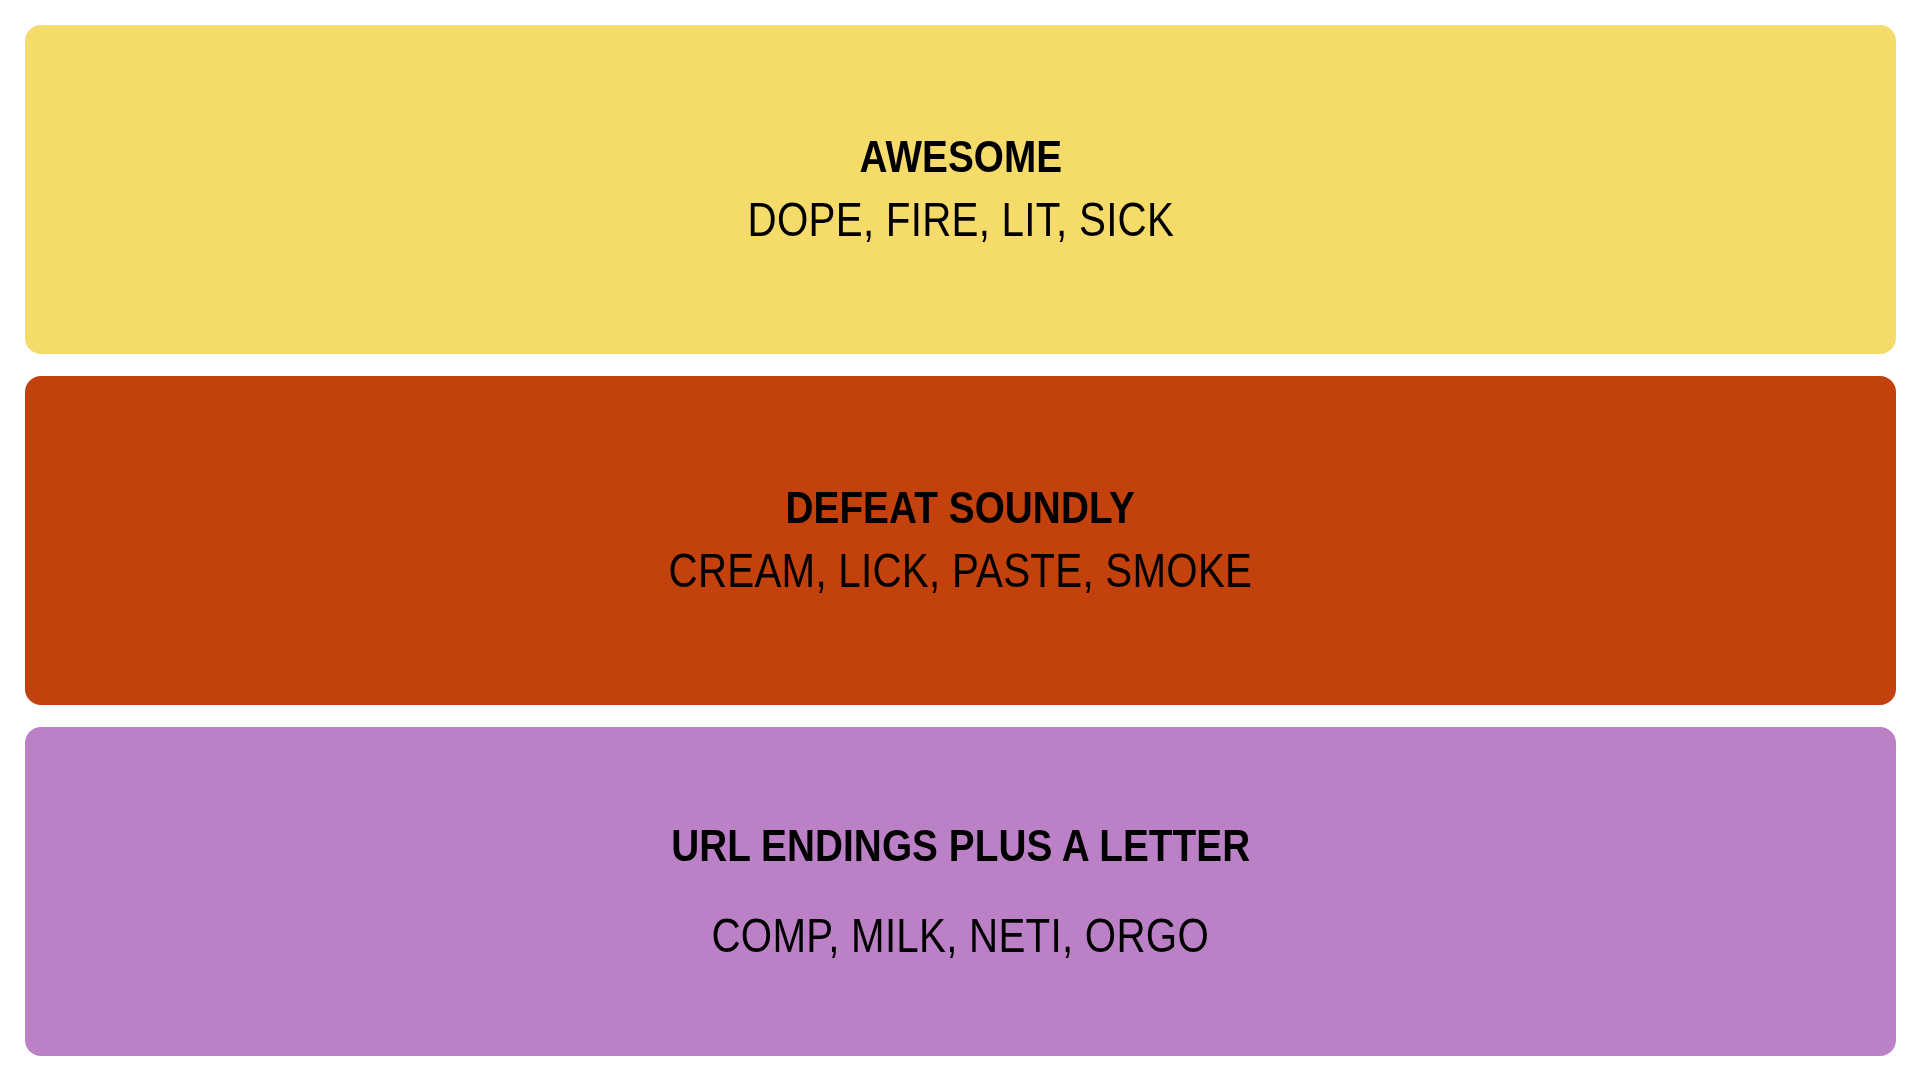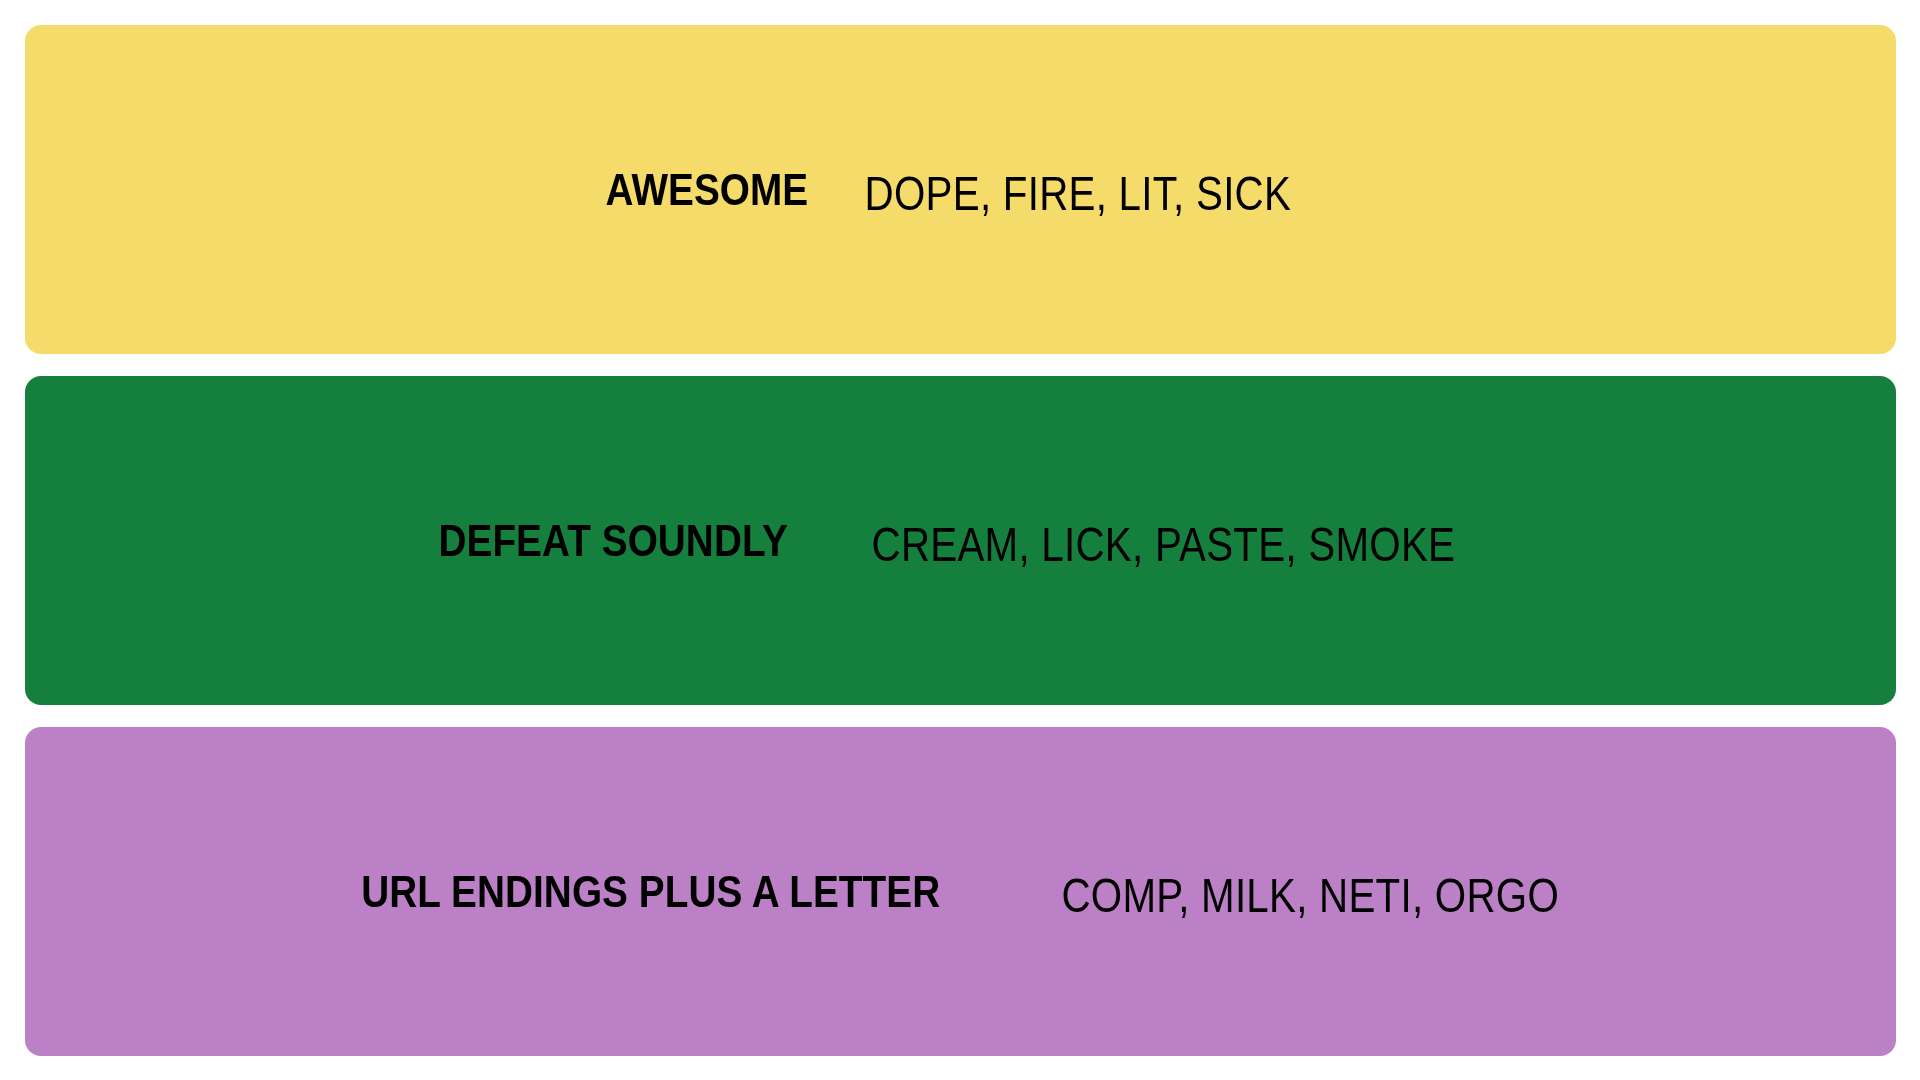--- a/index.html
+++ b/index.html
@@ -22,20 +22,21 @@
     display: flex;
     flex-direction: column;
     gap: 22px;
     background: #ffffff;
   }
 
   .category-card {
     flex: 1 1 0;
     border-radius: 16px;
     display: flex;
+    flex-direction: column;
     align-items: center;
     justify-content: center;
     text-align: center;
     color: #000000;
     overflow: hidden;
     padding: 11px 20px;
     box-sizing: border-box;
   }
 
   .category-title {
@@ -66,21 +67,21 @@
 </head>
 <body>
 
 <div id="puzzle-board" style="background: rgb(255, 255, 255); gap: 22px;">
 
   <div class="category-card" style="background: rgb(245, 219, 106); border-radius: 16px;">
     <div class="category-title">AWESOME</div>
     <div class="category-members">DOPE, FIRE, LIT, SICK</div>
   </div>
 
-  <div class="category-card" style="background: #15803d; border-radius: 16px;">
+  <div class="category-card" style="background: #c2410c; border-radius: 16px;">
     <div class="category-title">DEFEAT SOUNDLY</div>
     <div class="category-members">CREAM, LICK, PASTE, SMOKE</div>
   </div>
 
 
   <div class="category-card" style="background: rgb(188, 128, 199); border-radius: 16px; gap: 27px;">
     <div class="category-title">URL ENDINGS PLUS A LETTER</div>
     <div class="category-members">COMP, MILK, NETI, ORGO</div>
   </div>
 

